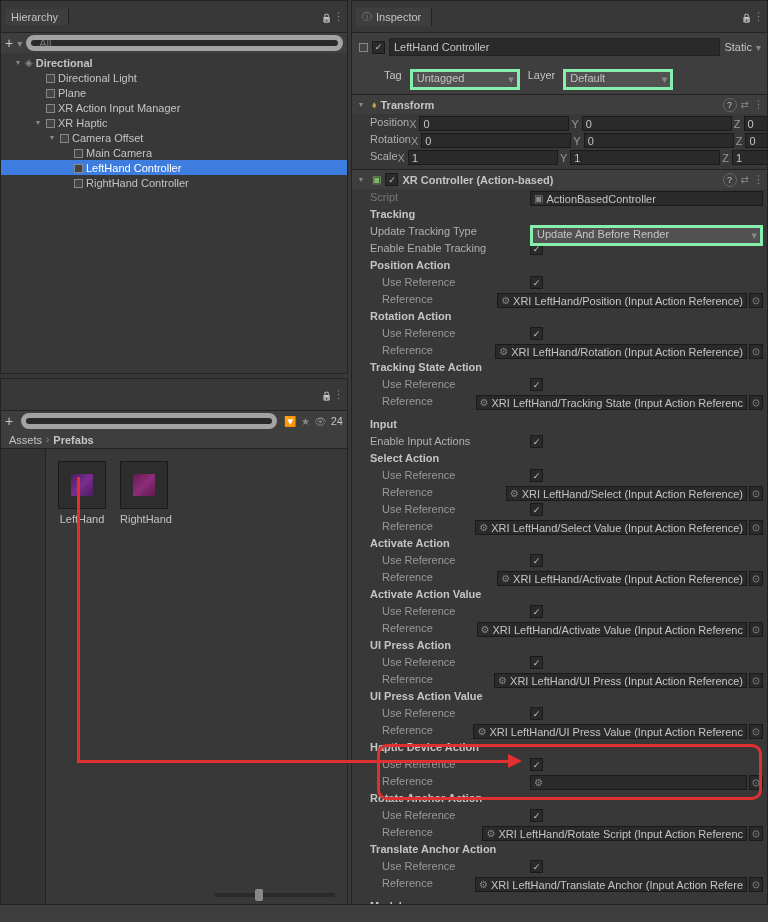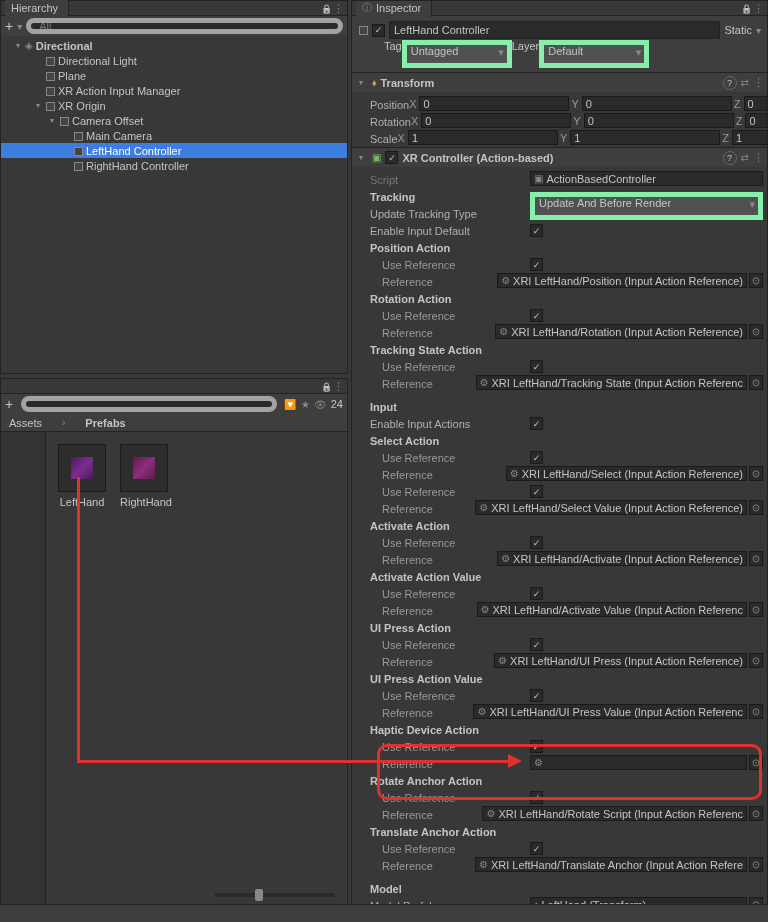--- a/index.html
+++ b/index.html
@@ -1,18 +1,18 @@
 <!DOCTYPE html>
 <html><head>
 <meta charset="utf-8">
 <style>
 *{margin:0;padding:0;box-sizing:border-box;font-family:Arial,sans-serif;font-size:11px;color:#c4c4c4;user-select:none}
 body{background:#383838;width:768px;height:922px;overflow:hidden;position:relative}
 .panel{background:#383838;border:1px solid #232323}
-.panel-header{height:15px;background:#383838;display:flex;align-items:center;padding:0 4px;border-bottom:1px solid #232323}
+.panel-header{height:32px;background:#383838;display:flex;align-items:center;padding:0 4px;border-bottom:1px solid #232323}
 .tab{background:#383838;padding:2px 10px 2px 6px;border-right:1px solid #232323;display:flex;align-items:center;gap:4px}
 .tab.active{background:#3e3e3e}
 .tree-row{display:flex;align-items:center;height:15px;padding-left:4px}
 .tree-row.sel{background:#3e7de0;color:#fff}
 .tree-row.sel *{color:#fff}
 .indent{display:inline-block;height:1px}
 .fold{width:10px;height:10px;display:inline-flex;align-items:center;justify-content:center;margin-right:2px}
 .fold::before{content:"▼";font-size:7px;color:#888}
 .fold.none::before{content:""}
 .cube{width:10px;height:10px;display:inline-block;position:relative}
@@ -23,36 +23,36 @@
 .project{position:absolute;left:0;top:378px;width:348px;height:540px}
 .pj-toolbar{height:20px;background:#3e3e3e;display:flex;align-items:center;padding:0 4px;gap:4px}
 .pj-body{display:flex;height:calc(100% - 56px)}
 .pj-tree{width:45px;background:#333;border-right:1px solid #232323}
 .pj-grid{flex:1;padding:12px;display:flex;gap:14px;align-items:flex-start}
 .asset{width:48px;text-align:center}
 .asset-thumb{width:48px;height:48px;background:#2d2d2d;border:1px solid #1a1a1a;display:flex;align-items:center;justify-content:center;margin-bottom:4px}
 .hand{width:30px;height:34px;position:relative}
 .hand::before{content:"";position:absolute;width:22px;height:22px;top:6px;left:4px;background:linear-gradient(135deg,#4a1b5e,#7b2d8e,#4a1b5e)}
 .hand.right::before{background:linear-gradient(135deg,#5e1b4a,#8e2d7b,#5e1b4a)}
-.breadcrumb{height:18px;background:#3e3e3e;padding:0 8px;display:flex;align-items:center;gap:20px;border-bottom:1px solid #232323}
+.breadcrumb{height:18px;background:#3e3e3e;padding:0 8px;display:flex;align-items:center;gap:4px;border-bottom:1px solid #232323}
 .inspector{position:absolute;left:351px;top:0;width:417px;height:912px;overflow:hidden}
 .insp-body{height:calc(100% - 18px);overflow-y:auto;overflow-x:hidden}
 .insp-body::-webkit-scrollbar{width:12px}
 .insp-body::-webkit-scrollbar-track{background:#2a2a2a}
 .insp-body::-webkit-scrollbar-thumb{background:#555;border-radius:6px}
 .go-header{padding:4px 6px;background:#3e3e3e}
 .go-top{display:flex;align-items:center;gap:4px;height:20px}
 .go-name{flex:1;background:#2a2a2a;border:1px solid #222;height:18px;padding:0 4px}
-.go-meta{display:flex;margin-top:0;padding-left:26px}
-.dd{background:#515151;border:5px solid #86efac;height:28px;padding:0 16px 0 4px;position:relative;min-width:70px}
+.go-meta{display:flex;gap:8px;margin-top:12px;padding-left:26px}
+.dd{background:#515151;border:3px solid #86efac;height:21px;padding:0 16px 0 4px;position:relative;min-width:70px}
 .dd::after{content:"▾";position:absolute;right:3px;top:1px;color:#888}
 .comp-header{height:20px;background:#3e3e3e;display:flex;align-items:center;padding:0 4px;gap:4px;border-top:1px solid #232323}
 .comp-title{flex:1;font-weight:bold}
 .comp-body{padding:2px 0}
-.prop{display:flex;align-items:flex-end;height:17px;padding:0 4px 0 18px}
+.prop{display:flex;align-items:flex-start;height:17px;padding:0 4px 0 18px}
 .prop-label{width:160px;color:#b0b0b0}
 .prop-label.sub{padding-left:12px;color:#999}
 .prop-label.bold{font-weight:bold;color:#c4c4c4}
 .prop-val{flex:1;display:flex;align-items:center;gap:2px}
 .fld{background:#2a2a2a;border:1px solid #1a1a1a;height:15px;padding:0 3px;flex:1;min-width:0}
 .obj-fld{background:#2a2a2a;border:1px solid #1a1a1a;height:15px;padding:0 3px;flex:1;display:flex;align-items:center;gap:3px;overflow:hidden;white-space:nowrap}
 .obj-target{width:14px;height:15px;background:#2a2a2a;border:1px solid #1a1a1a;display:flex;align-items:center;justify-content:center}
 .obj-target::before{content:"⊙";font-size:10px;color:#888}
 .chk{width:13px;height:13px;background:#2a2a2a;border:1px solid #1a1a1a;display:flex;align-items:center;justify-content:center}
 .chk.on::before{content:"✓";font-size:9px;color:#c4c4c4}
@@ -110,21 +110,21 @@
         <div class="tree-row">
           <span class="indent" style="width:28px"></span>
           <span class="fold none"></span>
           <span class="cube"></span>
           <span style="margin-left:3px">XR Action Input Manager</span>
         </div>
         <div class="tree-row">
           <span class="indent" style="width:28px"></span>
           <span class="fold "></span>
           <span class="cube"></span>
-          <span style="margin-left:3px">XR Origin</span>
+          <span style="margin-left:3px">XR Haptic</span>
         </div>
         <div class="tree-row">
           <span class="indent" style="width:42px"></span>
           <span class="fold "></span>
           <span class="cube"></span>
           <span style="margin-left:3px">Camera Offset</span>
         </div>
         <div class="tree-row">
           <span class="indent" style="width:56px"></span>
           <span class="fold none"></span>
@@ -281,21 +281,21 @@
       <div class="prop">
           <span class="prop-label bold">Tracking</span>
         </div>
       <div class="prop">
           <span class="prop-label">Update Tracking Type</span>
         <div class="prop-val">
             <div class="dd" style="flex:1"><span>Update And Before Render</span></div>
           </div>
         </div>
       <div class="prop">
-          <span class="prop-label">Enable Input Default</span>
+          <span class="prop-label">Enable Enable Tracking</span>
         <div class="prop-val">
             <span class="chk on"></span>
           </div>
         </div>
 
       <div id="tracking-sections">
           <div class="prop">
             <span class="prop-label bold">Position Action</span>
           </div>
      <div class="prop">

